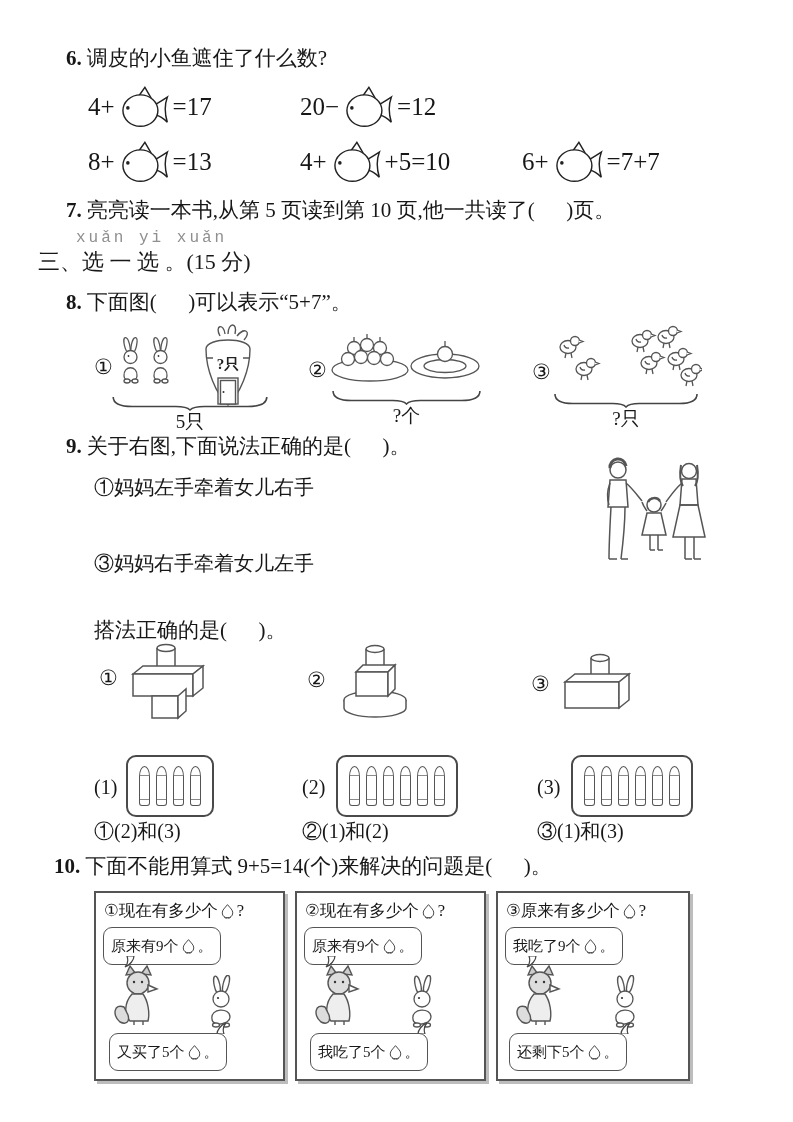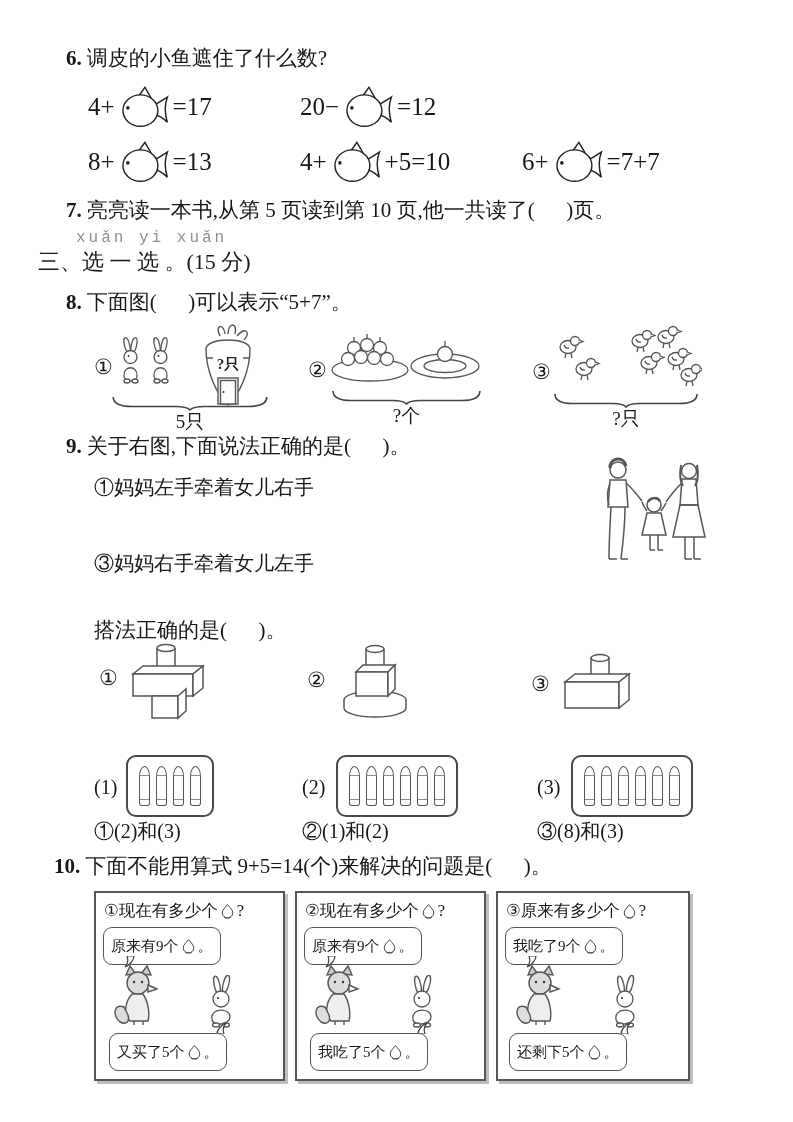--- a/index.html
+++ b/index.html
@@ -315,21 +315,21 @@
   <div class="crayonbox" style="left:571px;top:755px">
       <span class="crayon"></span>
       <span class="crayon"></span>
       <span class="crayon"></span>
       <span class="crayon"></span>
       <span class="crayon"></span>
       <span class="crayon"></span>
     </div>
   <div class="opt9" style="left:94px;top:818px">①(2)和(3)</div>
   <div class="opt9" style="left:302px;top:818px">②(1)和(2)</div>
-  <div class="opt9" style="left:537px;top:818px">③(8)和(3)</div>
+  <div class="opt9" style="left:537px;top:818px">③(1)和(3)</div>
 
   <div class="qline" style="left:54px;top:852px">
     <span class="qnum">10.</span>
     <span>下面不能用算式 9+5=14(个)来解决的问题是(      )。</span>
   </div>
 
   <div class="card" style="left:94px;top:891px;width:187px;height:186px">
     <div class="card-q">
       <span>①</span><span>现在有多少个</span><svg class="peach" viewBox="0 0 20 21">
           <path d="M10,2 C6,7 3,9 3,13 C3,17.5 6.5,19.5 10,19.5 C13.5,19.5 17,17.5 17,13 C17,9 14,7 10,2 Z" fill="#fff" stroke="#444" stroke-width="1.3"></path>

